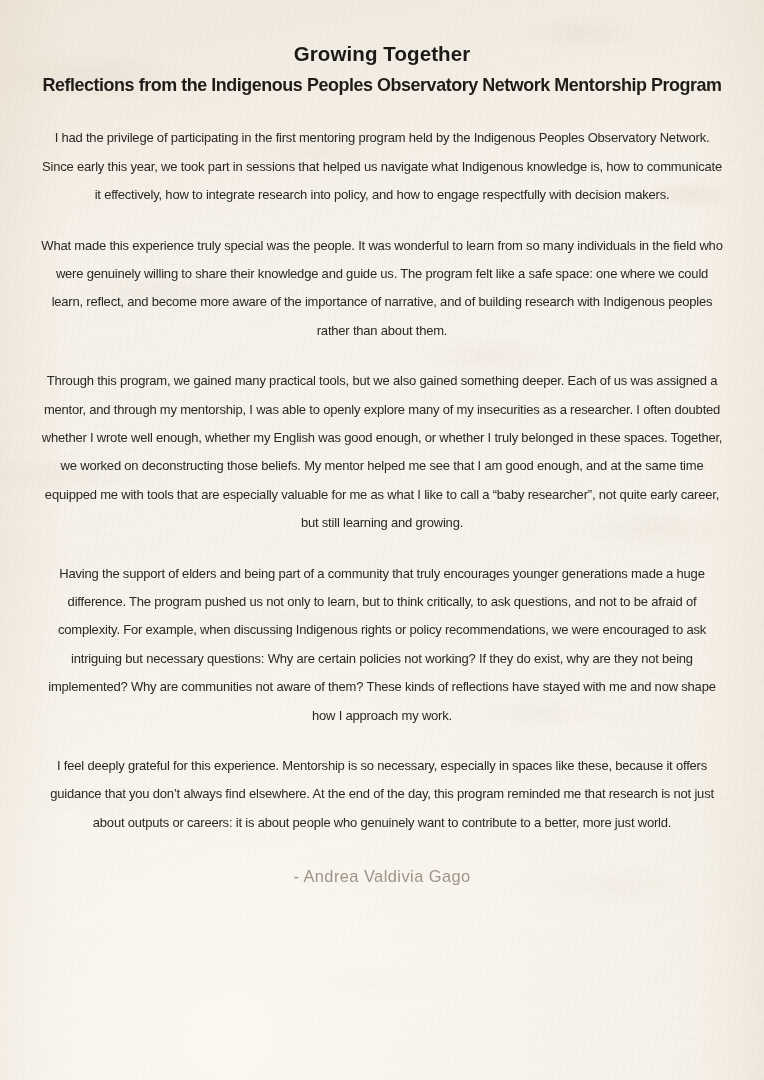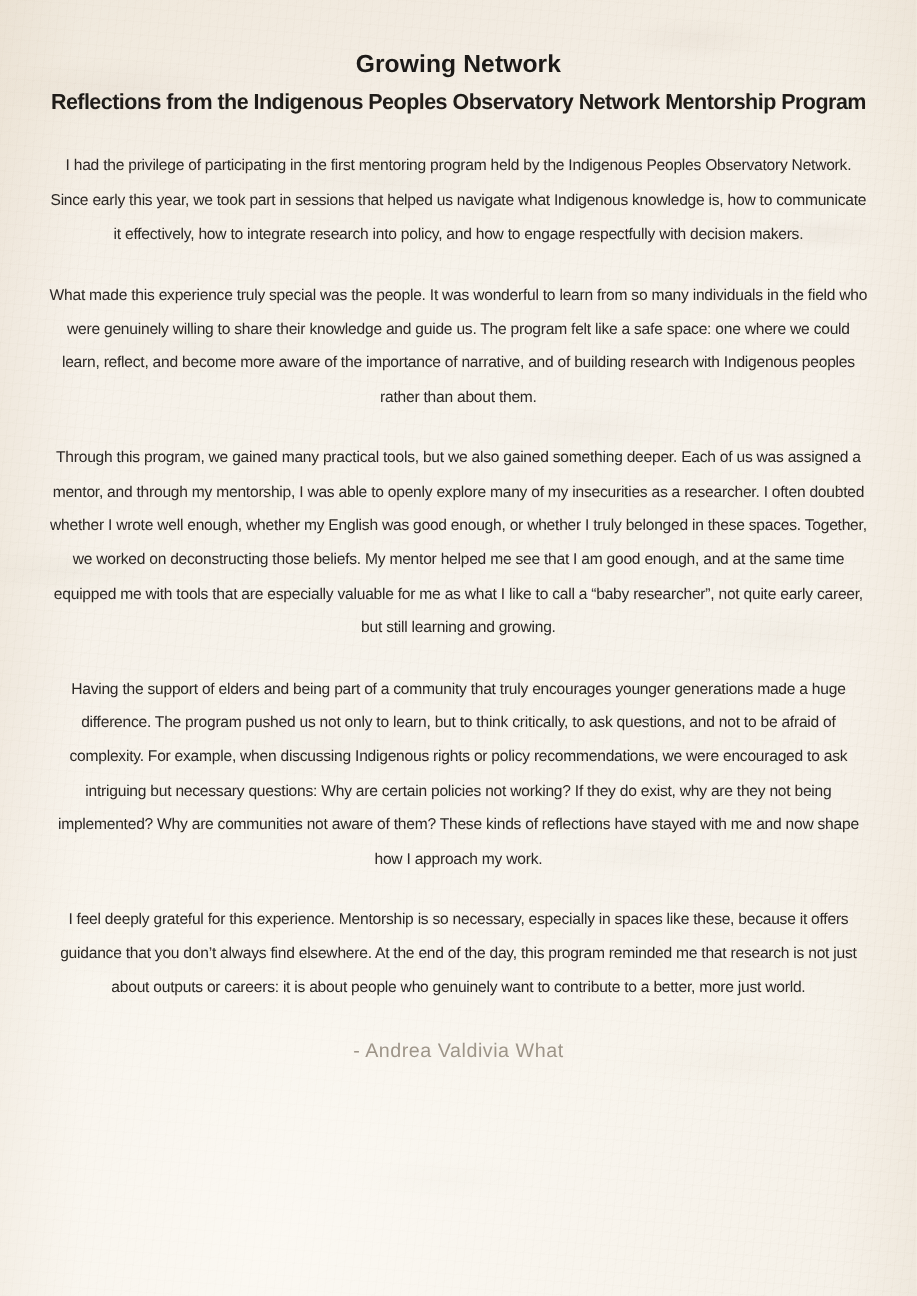--- a/index.html
+++ b/index.html
@@ -139,28 +139,28 @@
 </style>
 </head>
 <body>
 
 <div class="paper">
   <div class="paper-texture"></div>
   <div class="paper-shade"></div>
 
   <div class="content">
 
-    <h1 class="doc-title">Growing Network</h1>
+    <h1 class="doc-title">Growing Together</h1>
 
     <h2 class="doc-subtitle">Reflections from the Indigenous Peoples Observatory Network Mentorship Program</h2>
 
     <div class="body-copy">
       <p class="para">I had the privilege of participating in the first mentoring program held by the Indigenous Peoples Observatory Network. Since early this year, we took part in sessions that helped us navigate what Indigenous knowledge is, how to communicate it effectively, how to integrate research into policy, and how to engage respectfully with decision makers.</p>
       <p class="para">What made this experience truly special was the people. It was wonderful to learn from so many individuals in the field who were genuinely willing to share their knowledge and guide us. The program felt like a safe space: one where we could learn, reflect, and become more aware of the importance of narrative, and of building research with Indigenous peoples rather than about them.</p>
       <p class="para">Through this program, we gained many practical tools, but we also gained something deeper. Each of us was assigned a mentor, and through my mentorship, I was able to openly explore many of my insecurities as a researcher. I often doubted whether I wrote well enough, whether my English was good enough, or whether I truly belonged in these spaces. Together, we worked on deconstructing those beliefs. My mentor helped me see that I am good enough, and at the same time equipped me with tools that are especially valuable for me as what I like to call a “baby researcher”, not quite early career, but still learning and growing.</p>
       <p class="para">Having the support of elders and being part of a community that truly encourages younger generations made a huge difference. The program pushed us not only to learn, but to think critically, to ask questions, and not to be afraid of complexity. For example, when discussing Indigenous rights or policy recommendations, we were encouraged to ask intriguing but necessary questions: Why are certain policies not working? If they do exist, why are they not being implemented? Why are communities not aware of them? These kinds of reflections have stayed with me and now shape how I approach my work.</p>
       <p class="para">I feel deeply grateful for this experience. Mentorship is so necessary, especially in spaces like these, because it offers guidance that you don’t always find elsewhere. At the end of the day, this program reminded me that research is not just about outputs or careers: it is about people who genuinely want to contribute to a better, more just world.</p>
     </div>
 
-    <div class="signature">- Andrea Valdivia What</div>
+    <div class="signature">- Andrea Valdivia Gago</div>
 
   </div>
 </div>
 
 </body></html>

